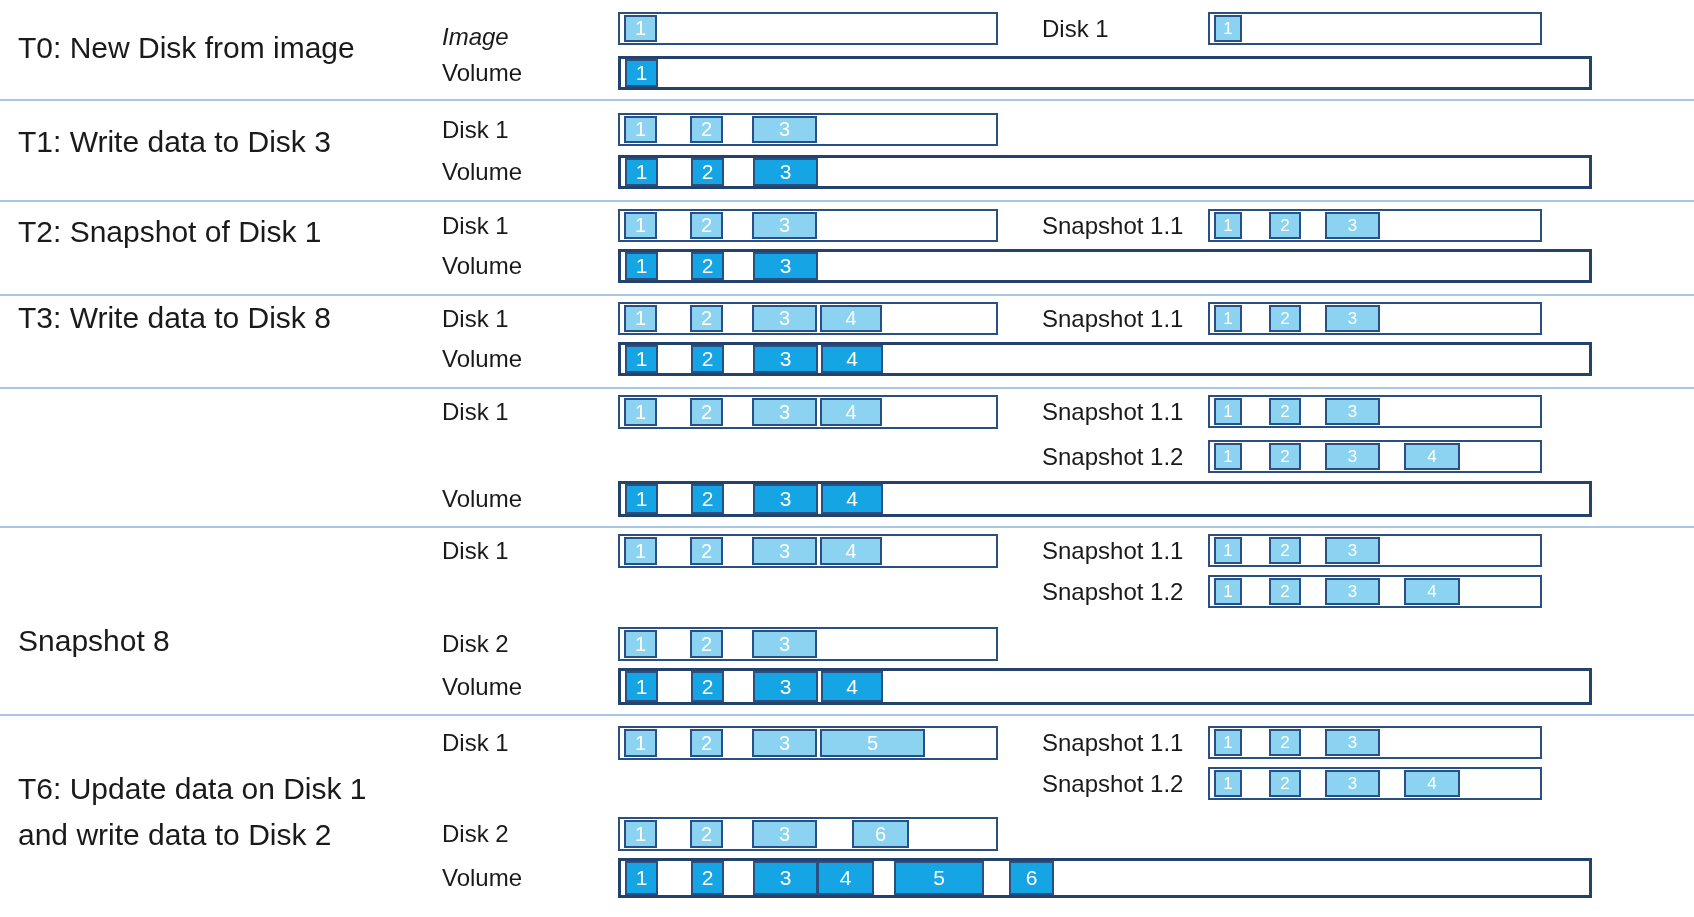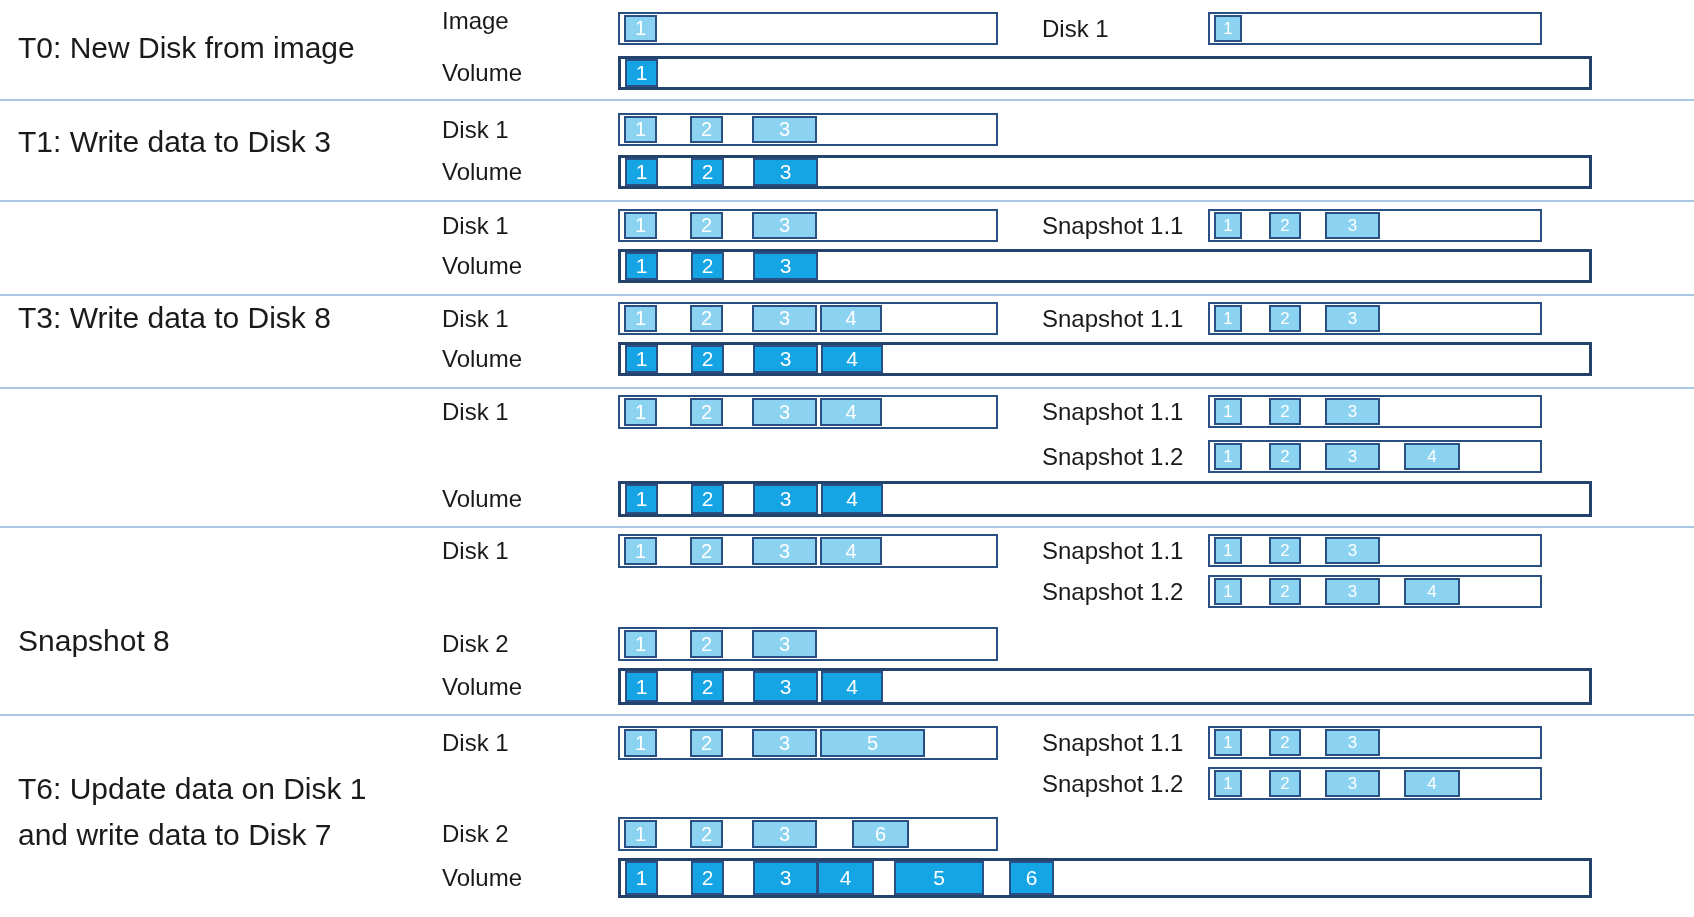--- a/index.html
+++ b/index.html
@@ -55,21 +55,21 @@
 <body>
 
 <div id="canvas">
     <div class="divider" style="top: 99px;"></div>
     <div class="divider" style="top: 200px;"></div>
     <div class="divider" style="top: 294px;"></div>
     <div class="divider" style="top: 387px;"></div>
     <div class="divider" style="top: 526px;"></div>
     <div class="divider" style="top: 714px;"></div>
     <div class="row-label" style="top: 31px;">T0: New Disk from image</div>
-    <div class="bar-label" style="left: 442px; top: 4px; height: 33px;">Image</div>
+    <div class="bar-label" style="left: 442px; top: 20px; height: 33px; font-style: italic;">Image</div>
     <div class="bar kind-disk" style="left: 618px; top: 12px; width: 380px; height: 33px;">
       <div class="block light" style="left: 4px; width: 33px;">1</div>
     </div>
     <div class="bar-label" style="left: 1042px; top: 12px; height: 33px;">Disk 1</div>
     <div class="bar kind-snap" style="left: 1208px; top: 12px; width: 334px; height: 33px;">
       <div class="block light" style="left: 4px; width: 28px;">1</div>
     </div>
     <div class="bar-label" style="left: 442px; top: 56px; height: 34px;">Volume</div>
     <div class="bar kind-volume" style="left: 618px; top: 56px; width: 974px; height: 34px;">
       <div class="block dark" style="left: 4px; width: 33px;">1</div>
@@ -80,20 +80,21 @@
       <div class="block light" style="left: 4px; width: 33px;">1</div>
       <div class="block light" style="left: 70px; width: 33px;">2</div>
       <div class="block light" style="left: 132px; width: 65px;">3</div>
     </div>
     <div class="bar-label" style="left: 442px; top: 155px; height: 34px;">Volume</div>
     <div class="bar kind-volume" style="left: 618px; top: 155px; width: 974px; height: 34px;">
       <div class="block dark" style="left: 4px; width: 33px;">1</div>
       <div class="block dark" style="left: 70px; width: 33px;">2</div>
       <div class="block dark" style="left: 132px; width: 65px;">3</div>
     </div>
+    <div class="row-label" style="top: 215px;">T2: Snapshot of Disk 1</div>
     <div class="bar-label" style="left: 442px; top: 209px; height: 33px;">Disk 1</div>
     <div class="bar kind-disk" style="left: 618px; top: 209px; width: 380px; height: 33px;">
       <div class="block light" style="left: 4px; width: 33px;">1</div>
       <div class="block light" style="left: 70px; width: 33px;">2</div>
       <div class="block light" style="left: 132px; width: 65px;">3</div>
     </div>
     <div class="bar-label" style="left: 442px; top: 249px; height: 34px;">Volume</div>
     <div class="bar kind-volume" style="left: 618px; top: 249px; width: 974px; height: 34px;">
       <div class="block dark" style="left: 4px; width: 33px;">1</div>
       <div class="block dark" style="left: 70px; width: 33px;">2</div>
@@ -181,21 +182,21 @@
       <div class="block light" style="left: 132px; width: 65px;">3</div>
     </div>
     <div class="bar-label" style="left: 442px; top: 668px; height: 37px;">Volume</div>
     <div class="bar kind-volume" style="left: 618px; top: 668px; width: 974px; height: 37px;">
       <div class="block dark" style="left: 4px; width: 33px;">1</div>
       <div class="block dark" style="left: 70px; width: 33px;">2</div>
       <div class="block dark" style="left: 132px; width: 65px;">3</div>
       <div class="block dark" style="left: 200px; width: 62px;">4</div>
     </div>
     <div class="row-label" style="top: 772px;">T6: Update data on Disk 1</div>
-    <div class="row-label" style="top: 818px;">and write data to Disk 7</div>
+    <div class="row-label" style="top: 818px;">and write data to Disk 2</div>
     <div class="bar-label" style="left: 442px; top: 726px; height: 34px;">Disk 1</div>
     <div class="bar kind-disk" style="left: 618px; top: 726px; width: 380px; height: 34px;">
       <div class="block light" style="left: 4px; width: 33px;">1</div>
       <div class="block light" style="left: 70px; width: 33px;">2</div>
       <div class="block light" style="left: 132px; width: 65px;">3</div>
       <div class="block light" style="left: 200px; width: 105px;">5</div>
     </div>
     <div class="bar-label" style="left: 1042px; top: 726px; height: 33px;">Snapshot 1.1</div>
     <div class="bar kind-snap" style="left: 1208px; top: 726px; width: 334px; height: 33px;">
       <div class="block light" style="left: 4px; width: 28px;">1</div>

